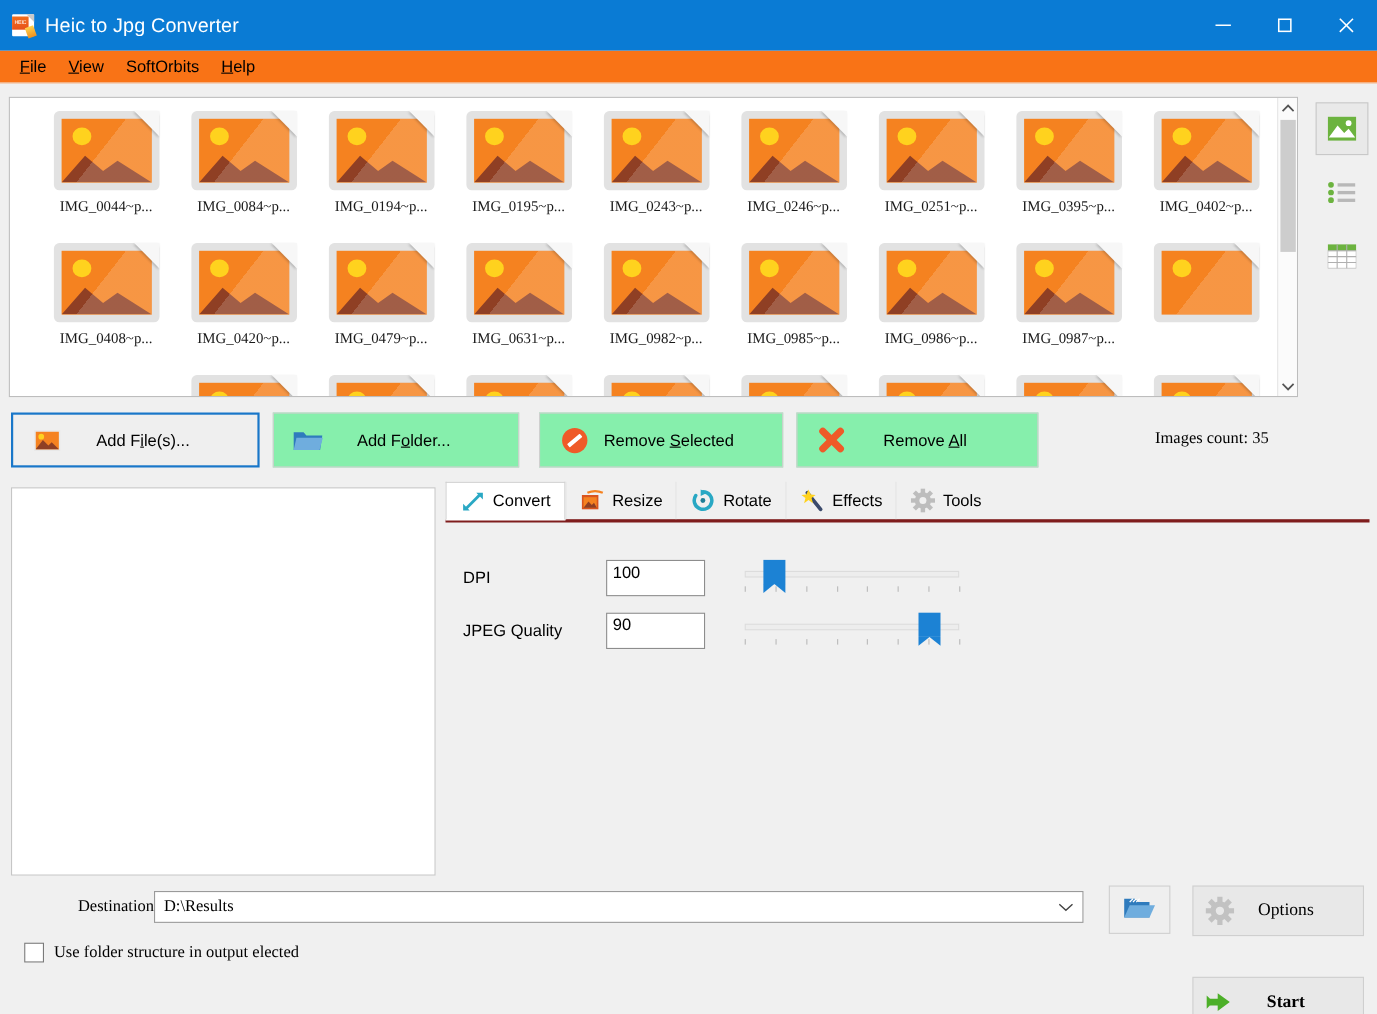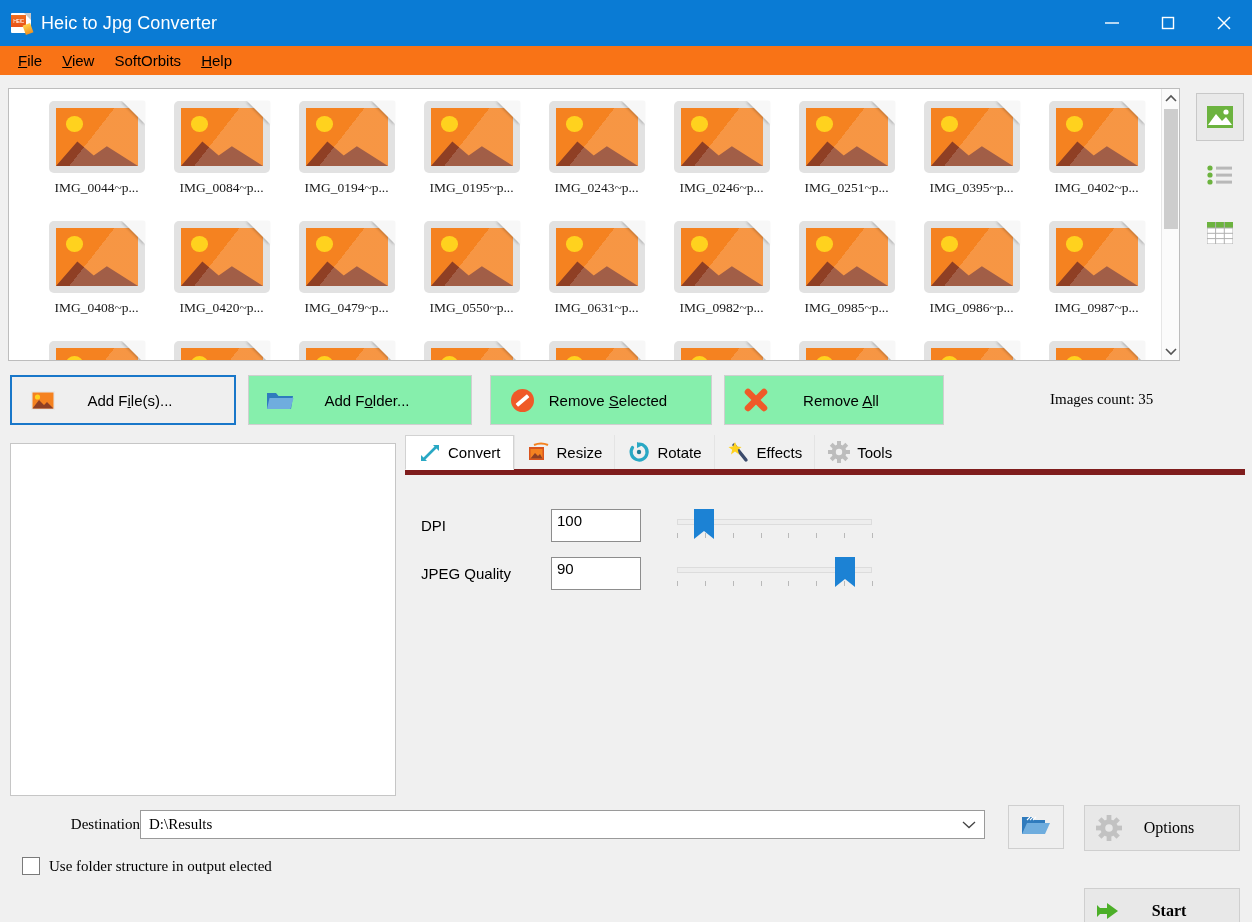--- a/index.html
+++ b/index.html
@@ -158,21 +158,21 @@
   }
 
   
   .preview {
     position:absolute; left:10px; top:443px; width:386px; height:353px;
     background:#ffffff; border:1px solid #c6c6c6;
   }
 
   
   .tabpanel { position:absolute; left:405px; top:440px; width:840px; height:356px; }
-  .tabstrip { display:flex; height:35px; align-items:flex-end; border-bottom:6px solid #7f1d1d; }
+  .tabstrip { display:flex; height:35px; align-items:flex-end; border-bottom:3px solid #7f1d1d; }
   .tab {
     display:flex; align-items:center; gap:6px;
     height:34px; padding:0 12px;
     font-size:15px; background:transparent;
     border-left:1px solid #e4e4e4;
   }
   .tab:first-child { border-left:none; }
   .tab.active {
     background:#ffffff; border:1px solid #d2d2d2; border-bottom:1px solid #ffffff;
     margin-bottom:-1px; height:35px;
@@ -438,34 +438,20 @@
           <span class="pic">
             <span class="sun"></span>
             <svg class="mtn" viewBox="0 0 100 62" preserveAspectRatio="none">
               <path d="M0 62 L26 20 L46 44 L62 28 L100 62 Z" fill="#8f3f24"></path>
             </svg>
             <span class="shine"></span>
           </span>
           <span class="fold"></span>
         </div>
         <div class="thumb-label">IMG_0479~p...</div>
-      </div>
-      <div class="thumb-cell">
-        <div class="thumb-img">
-          <span class="frame"></span>
-          <span class="pic">
-            <span class="sun"></span>
-            <svg class="mtn" viewBox="0 0 100 62" preserveAspectRatio="none">
-              <path d="M0 62 L26 20 L46 44 L62 28 L100 62 Z" fill="#8f3f24"></path>
-            </svg>
-            <span class="shine"></span>
-          </span>
-          <span class="fold"></span>
-        </div>
-        <div class="thumb-label">IMG_0550~p...</div>
       </div>
       <div class="thumb-cell">
         <div class="thumb-img">
           <span class="frame"></span>
           <span class="pic">
             <span class="sun"></span>
             <svg class="mtn" viewBox="0 0 100 62" preserveAspectRatio="none">
               <path d="M0 62 L26 20 L46 44 L62 28 L100 62 Z" fill="#8f3f24"></path>
             </svg>
             <span class="shine"></span>

